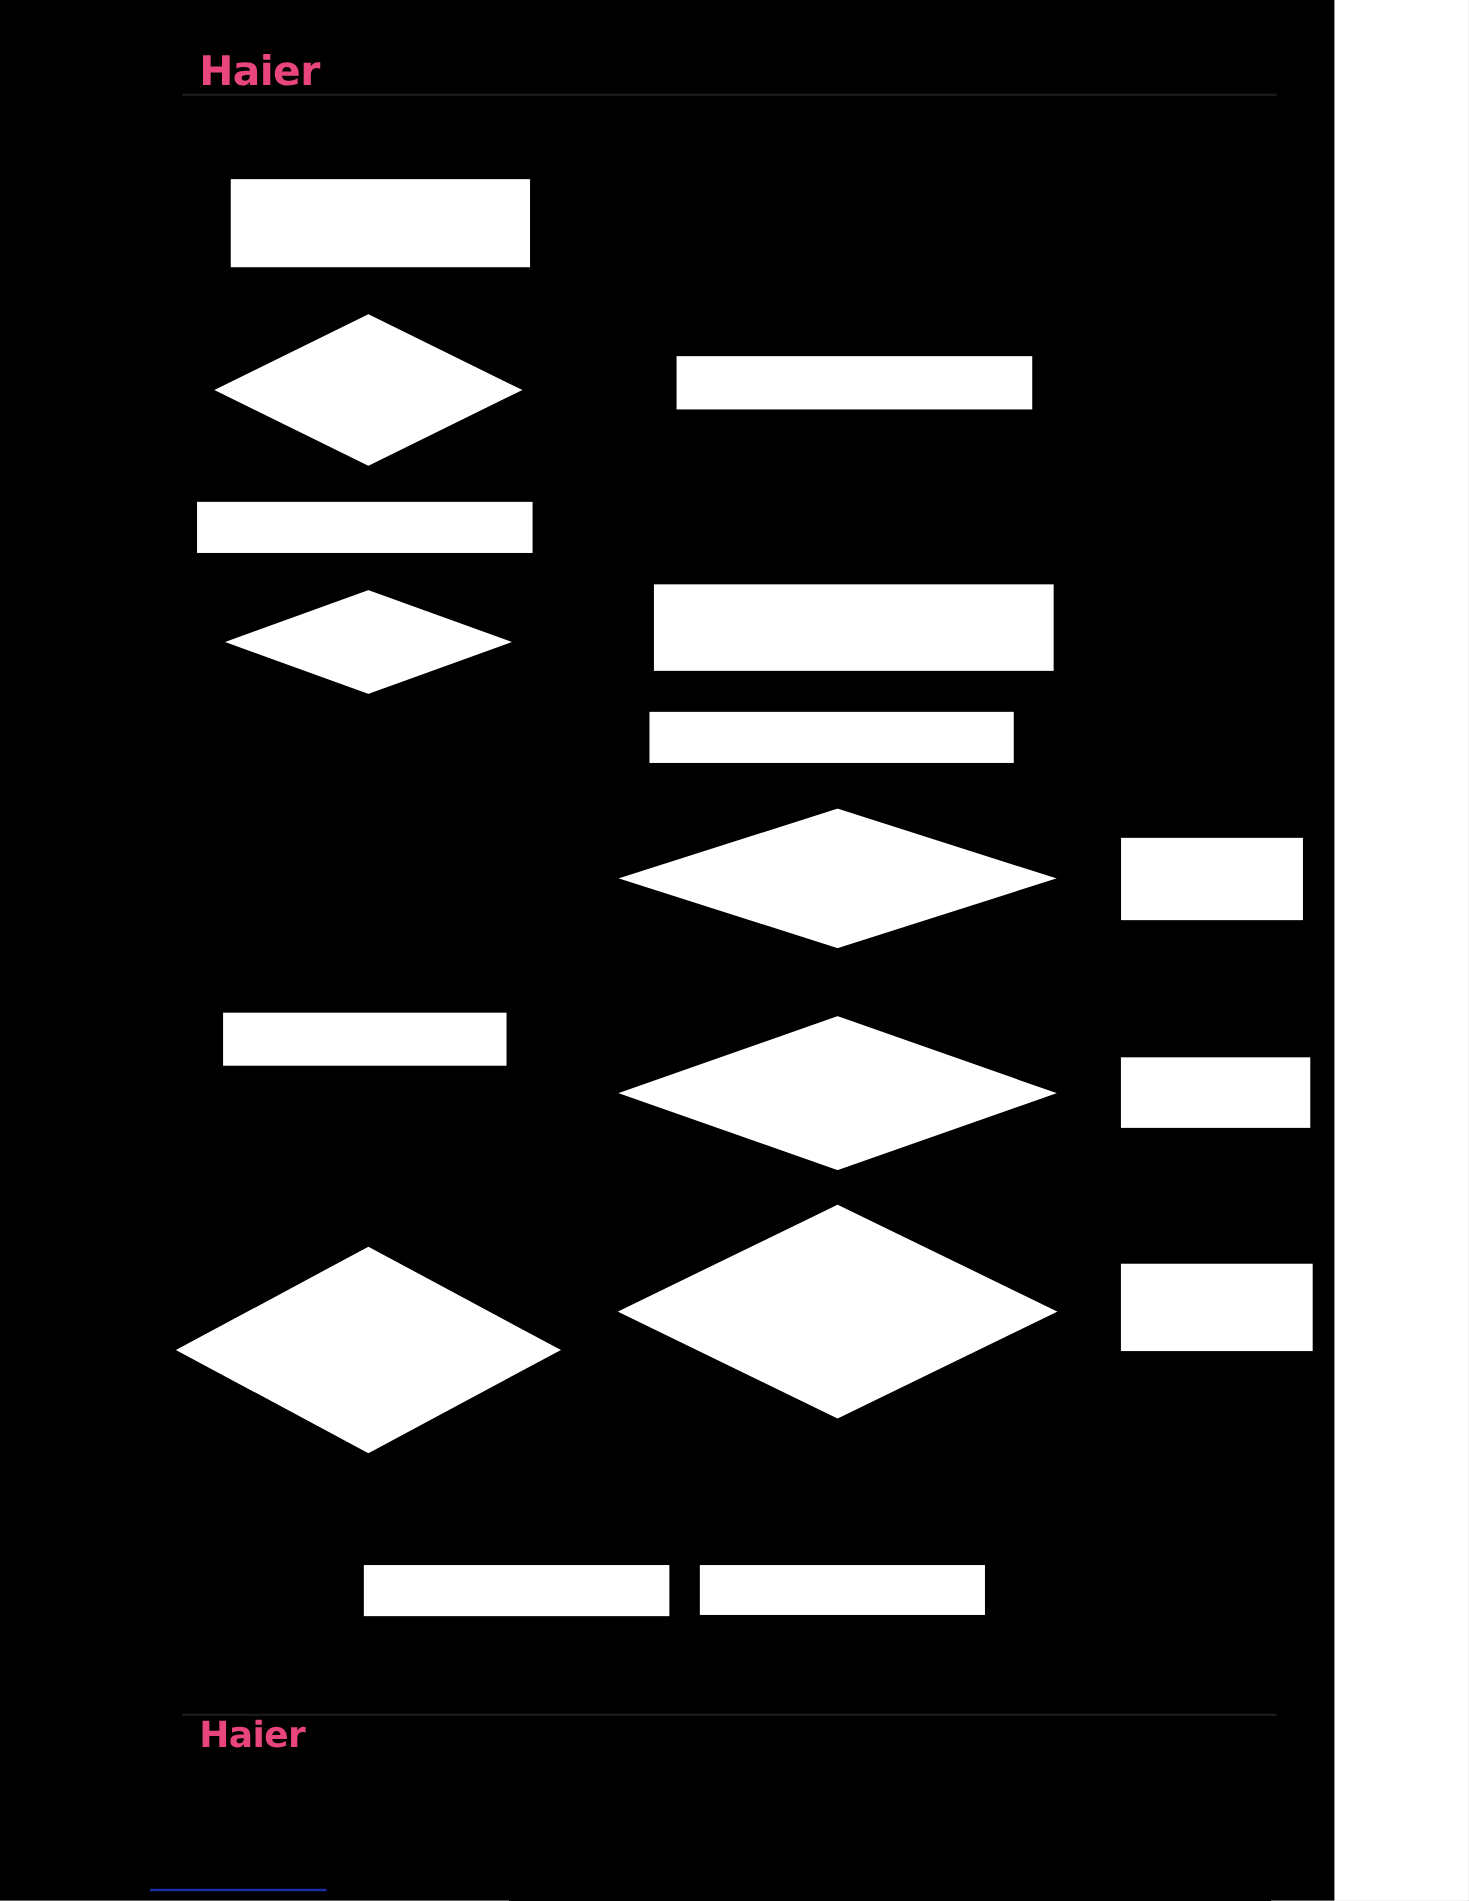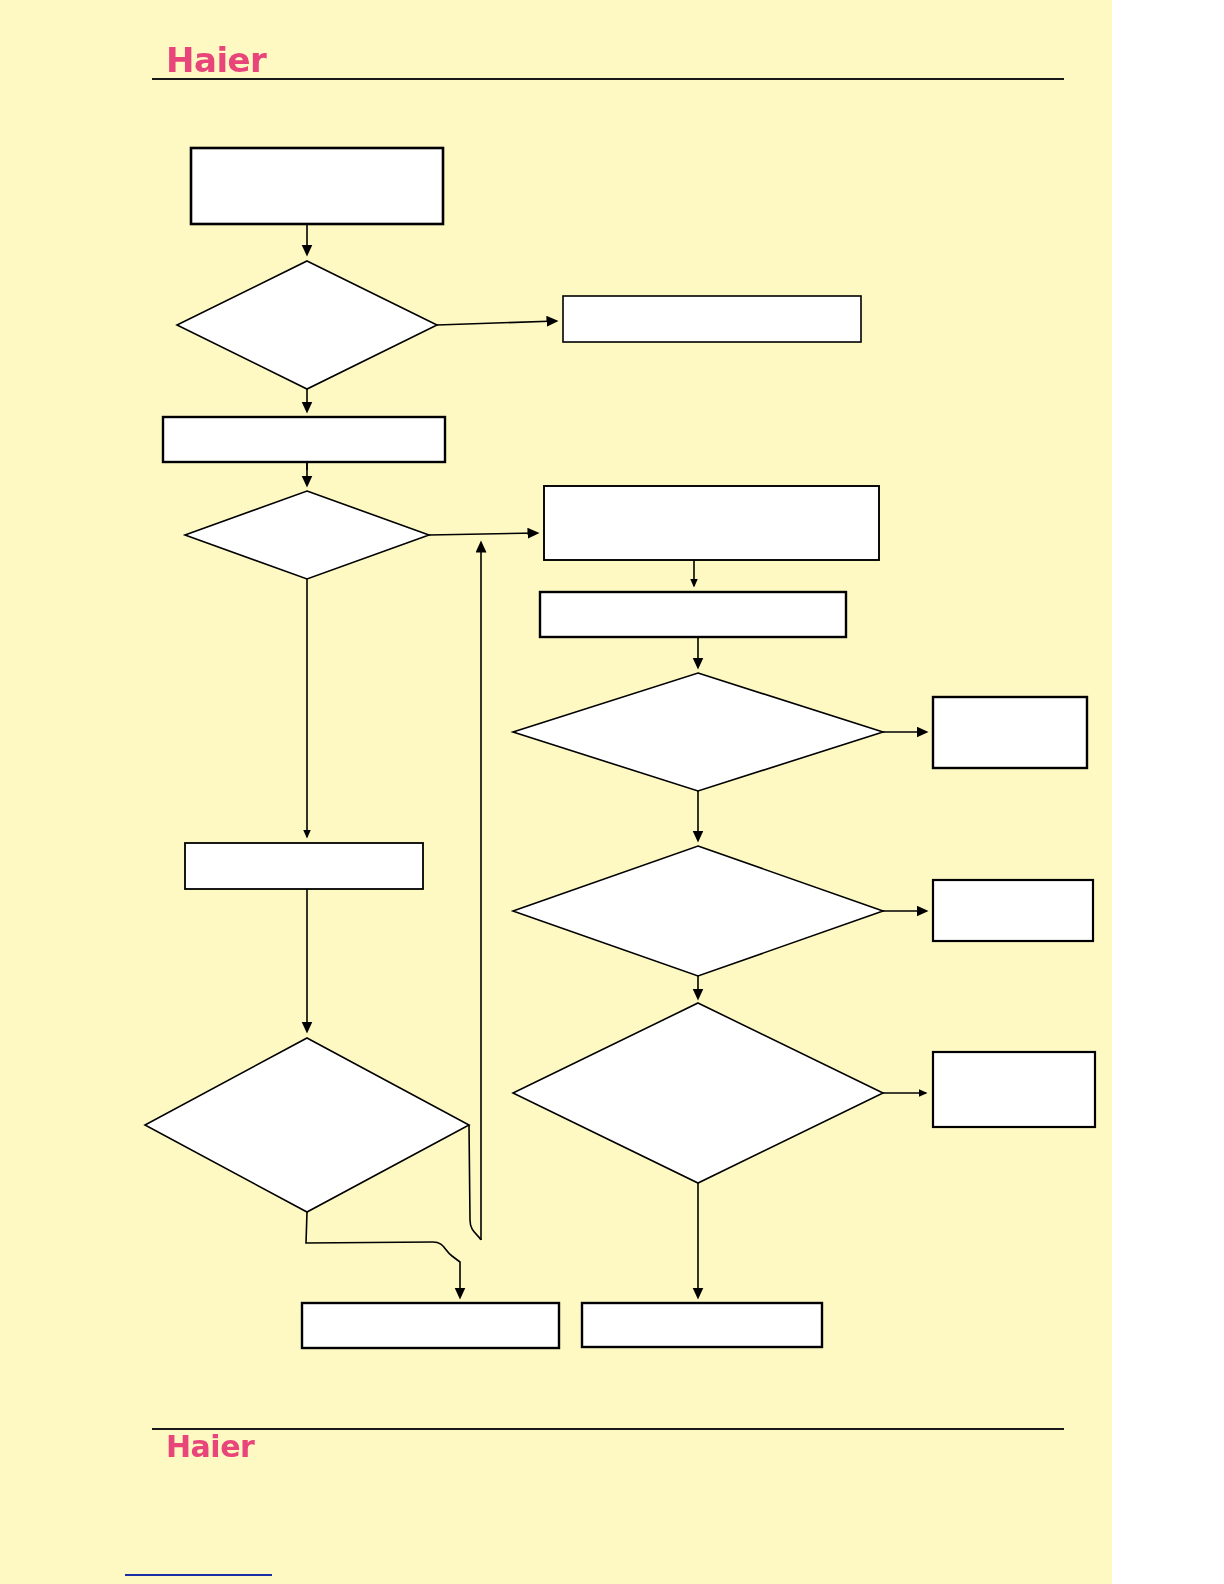--- a/index.html
+++ b/index.html
@@ -9,21 +9,21 @@
     background: #ffffff;
   }
   body {
     font-family: "Liberation Sans", sans-serif;
     -webkit-font-smoothing: antialiased;
   }
   .page {
     position: relative;
     width: 1112px;
     height: 1584px;
-    background: #fef9c3;
+    background: #000000;
     overflow: hidden;
     text-decoration: underline;
   }
 
   
   .header-logo {
     position: absolute;
     left: 166px;
     top: 43px;
     font-size: 34px;

